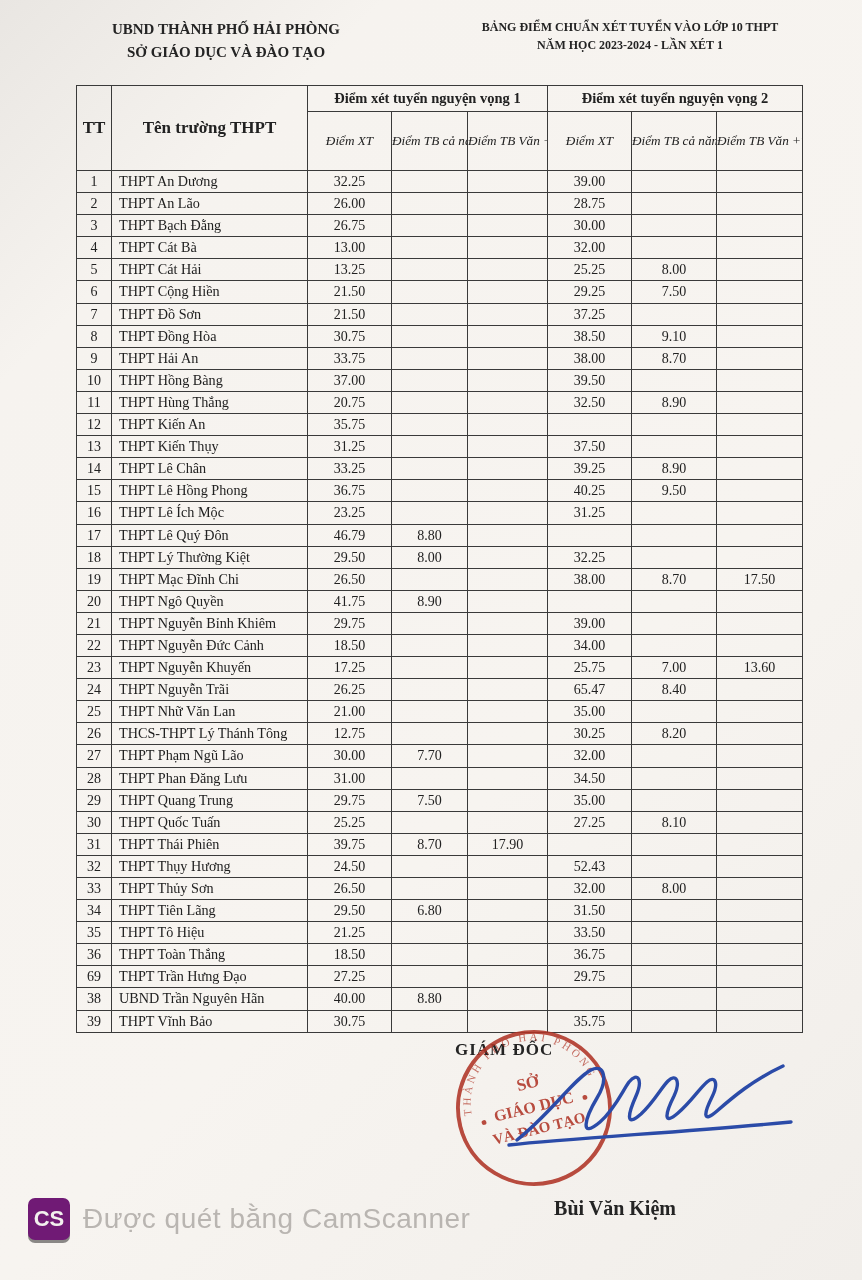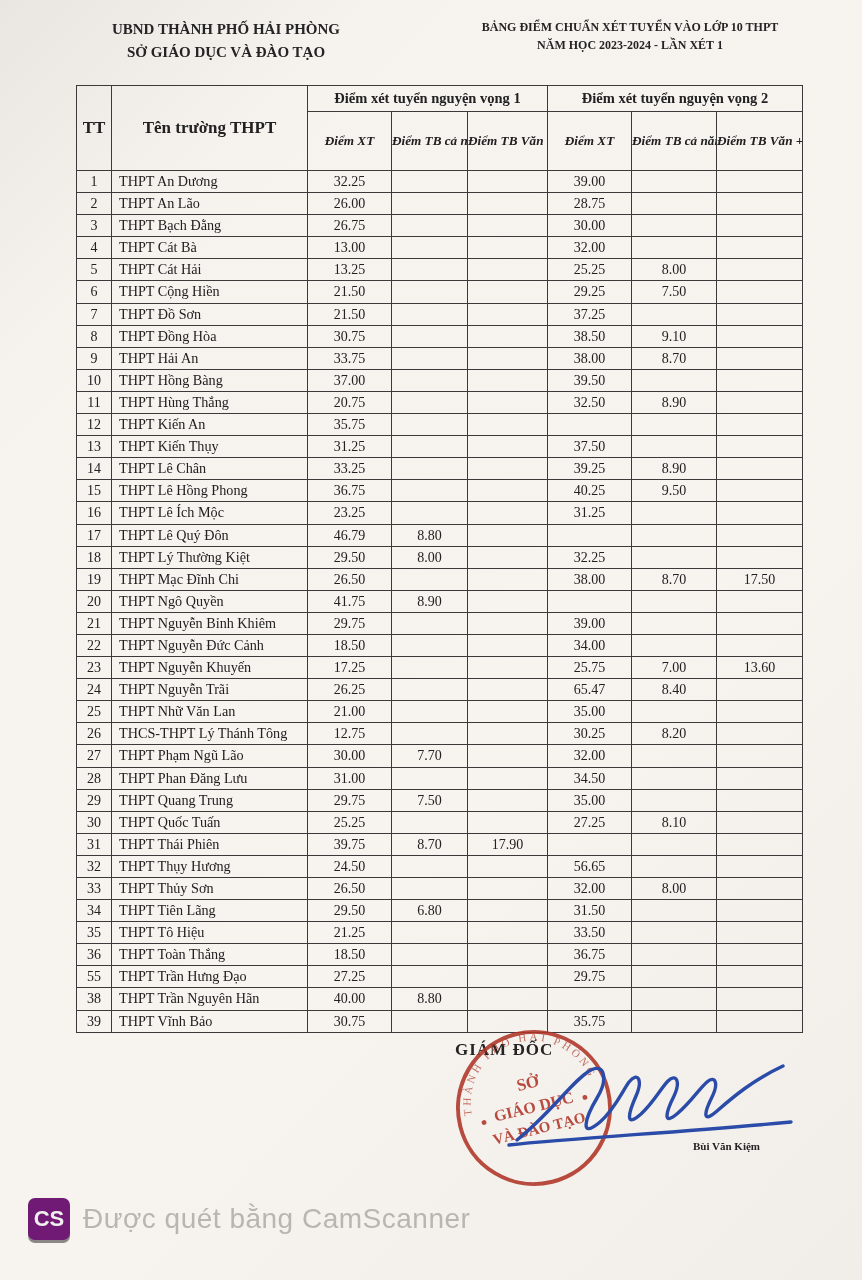--- a/index.html
+++ b/index.html
@@ -19,32 +19,32 @@
     position:absolute;left:76px;top:85px;width:726px;
     border-collapse:collapse;table-layout:fixed;
     font-size:14px;color:#212121;
   }
   table.score th,table.score td{
     border:1.4px solid #3a3a3a;padding:0;overflow:hidden;white-space:nowrap;
   }
   th.group{font-weight:bold;font-size:14.5px;height:25px;}
   th.corner{font-weight:bold;font-size:17px;}
   th.sub{
-    font-style:italic;font-weight:bold;font-size:13.2px;height:58px;
+    font-style:italic;font-weight:normal;font-size:13.2px;height:58px;
     white-space:pre-line;line-height:1.3;vertical-align:middle;
   }
   tbody td{height:21.1px;line-height:21.1px;text-align:center;font-size:14px;}
   tbody td.name{text-align:left;padding-left:7px;font-size:14.2px;}
   
   .date-line{position:absolute;left:435px;top:1012px;width:340px;text-align:center;
     font-style:italic;font-size:16px;color:#2a2a2a;}
   .position-title{position:absolute;left:455px;top:1040px;width:300px;
     font-weight:bold;font-size:17px;letter-spacing:1px;}
-  .signer-name{position:absolute;left:470px;top:1140px;width:290px;text-align:right;
-    font-weight:bold;font-size:11px;}
+  .signer-name{position:absolute;left:470px;top:1197px;width:290px;text-align:center;
+    font-weight:bold;font-size:20px;}
   .signature-svg{position:absolute;left:505px;top:1052px;}
   .stamp-svg{position:absolute;left:452px;top:1026px;opacity:.88;}
   
   .watermark{position:absolute;left:28px;top:1198px;display:flex;align-items:center;gap:13px;}
   .cs-badge{
     width:42px;height:42px;border-radius:7px;background:#701a75;
     display:flex;align-items:center;justify-content:center;
     font-family:"Liberation Sans",sans-serif;font-weight:bold;font-size:22px;color:#f2f0ee;
     box-shadow:0 3px 0 #8a8886;
   }
@@ -411,21 +411,21 @@
           <td></td>
           <td></td>
           <td></td>
         </tr>
         <tr>
           <td>32</td>
           <td class="name">THPT Thụy Hương</td>
           <td>24.50</td>
           <td></td>
           <td></td>
-          <td>56.65</td>
+          <td>52.43</td>
           <td></td>
           <td></td>
         </tr>
         <tr>
           <td>33</td>
           <td class="name">THPT Thủy Sơn</td>
           <td>26.50</td>
           <td></td>
           <td></td>
           <td>32.00</td>
@@ -456,32 +456,32 @@
           <td>36</td>
           <td class="name">THPT Toàn Thắng</td>
           <td>18.50</td>
           <td></td>
           <td></td>
           <td>36.75</td>
           <td></td>
           <td></td>
         </tr>
         <tr>
-          <td>55</td>
+          <td>69</td>
           <td class="name">THPT Trần Hưng Đạo</td>
           <td>27.25</td>
           <td></td>
           <td></td>
           <td>29.75</td>
           <td></td>
           <td></td>
         </tr>
         <tr>
           <td>38</td>
-          <td class="name">THPT Trần Nguyên Hãn</td>
+          <td class="name">UBND Trần Nguyên Hãn</td>
           <td>40.00</td>
           <td>8.80</td>
           <td></td>
           <td></td>
           <td></td>
           <td></td>
         </tr>
         <tr>
           <td>39</td>
           <td class="name">THPT Vĩnh Bảo</td>

